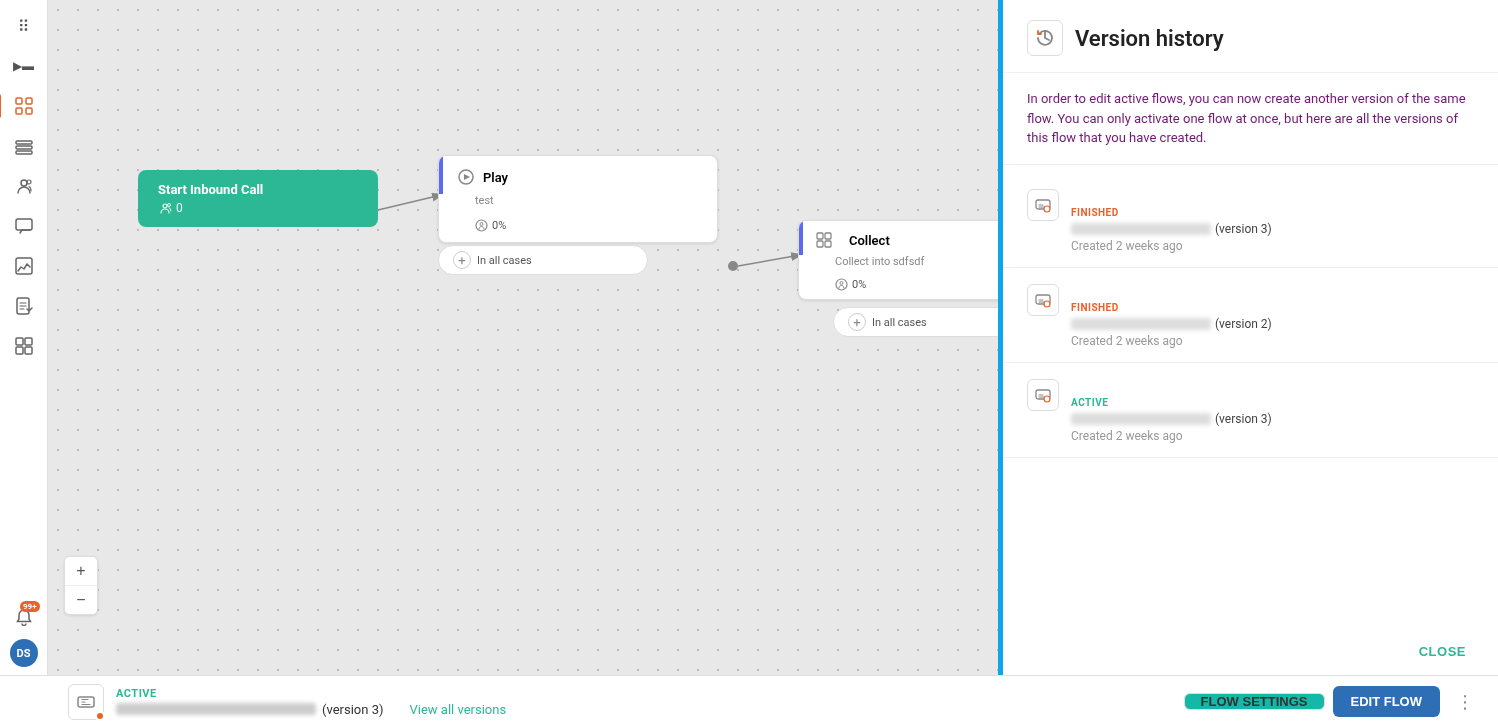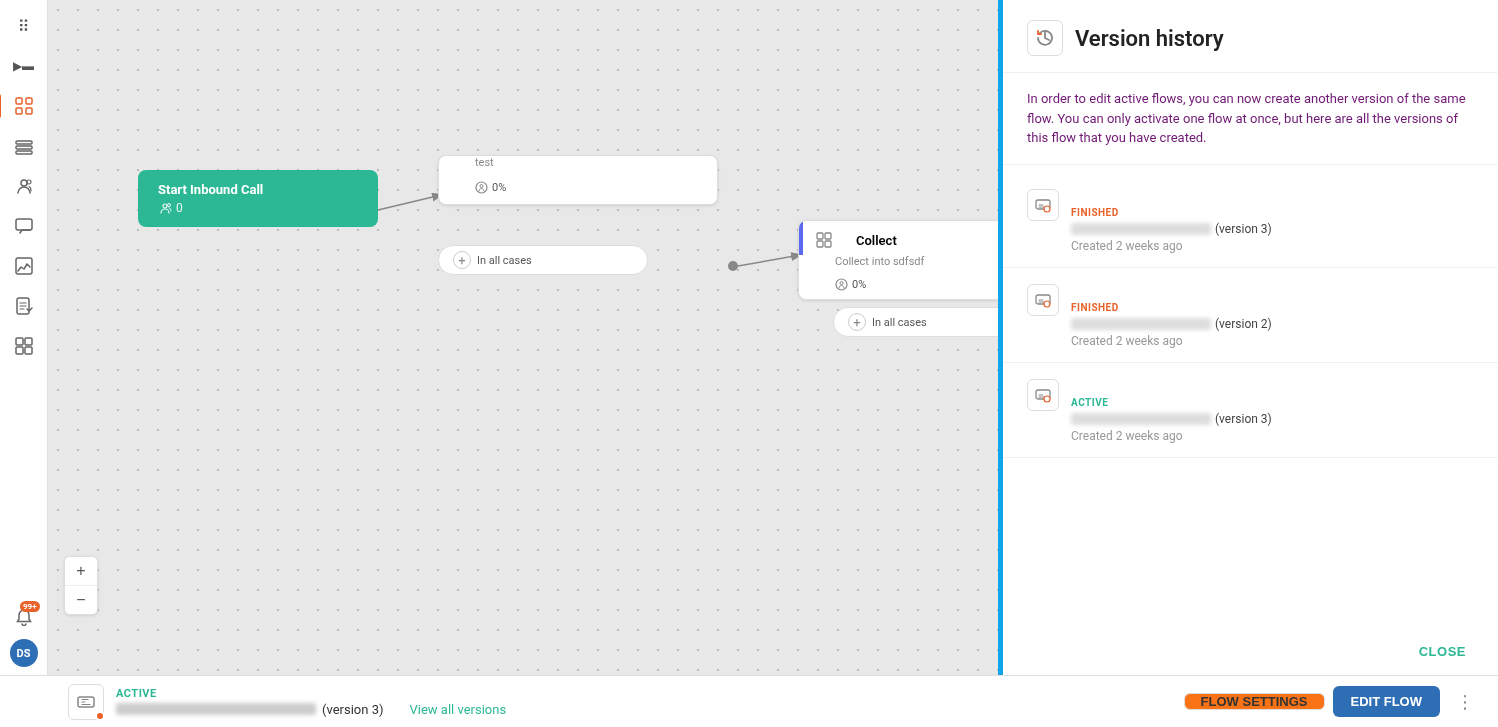--- a/index.html
+++ b/index.html
@@ -184,21 +184,21 @@
       background: #fff;
       border: 1px solid #ddd;
       border-radius: 8px;
       width: 220px;
       overflow: hidden;
       box-shadow: 0 1px 3px rgba(0,0,0,0.1);
     }
     .flow-node-collect .node-header {
       display: flex;
       align-items: center;
-      gap: 23px;
+      gap: 16px;
       padding: 10px 12px 6px;
       border-left: 4px solid #5b6af0;
     }
     .flow-node-collect .node-title {
       font-size: 13px;
       font-weight: 600;
     }
     .flow-node-collect .node-sub {
       font-size: 11px;
       color: #888;
@@ -453,21 +453,21 @@
       text-decoration: none;
       margin-left: 20px;
     }
     .bottom-spacer { flex: 1; }
     .bottom-actions {
       display: flex;
       align-items: center;
       gap: 8px;
     }
     .btn-flow-settings {
-      background: #f97316;
+      background: #14b8a6;
       border: 1px solid #ddd;
       border-radius: 6px;
       padding: 0 16px;
       font-size: 13px;
       font-weight: 600;
       color: #333;
       cursor: pointer;
     }
     .btn-edit-flow {
       background: #2d6eb4;
@@ -581,20 +581,27 @@
             <circle cx="7" cy="5" r="2" stroke="white" stroke-width="1.2"></circle>
             <path d="M3 12c0-2.2 1.8-4 4-4s4 1.8 4 4" stroke="white" stroke-width="1.2" stroke-linecap="round"></path>
             <circle cx="11" cy="4" r="1.5" stroke="white" stroke-width="1"></circle>
             <path d="M13 10c0-1.5-.7-2.8-2-3.2" stroke="white" stroke-width="1" stroke-linecap="round"></path>
           </svg>
           <span>0</span>
         </div>
       </div>
 
       <div class="flow-node-play">
+        <div class="node-header">
+          <svg width="18" height="18" viewBox="0 0 18 18" fill="none">
+            <circle cx="9" cy="9" r="7" stroke="#888" stroke-width="1.5"></circle>
+            <path d="M7 6l6 3-6 3V6z" fill="#888"></path>
+          </svg>
+          <span class="node-title">Play</span>
+        </div>
         <div class="node-sub">test</div>
         <div class="node-stat">
           <svg width="13" height="13" viewBox="0 0 13 13" fill="none">
             <circle cx="6.5" cy="6.5" r="5.5" stroke="#888" stroke-width="1.2"></circle>
             <circle cx="6.5" cy="5" r="1.5" stroke="#888" stroke-width="1"></circle>
             <path d="M4 10c0-1.4 1.1-2.5 2.5-2.5S9 8.6 9 10" stroke="#888" stroke-width="1" stroke-linecap="round"></path>
           </svg>
           <span>0%</span>
         </div>
       </div>

